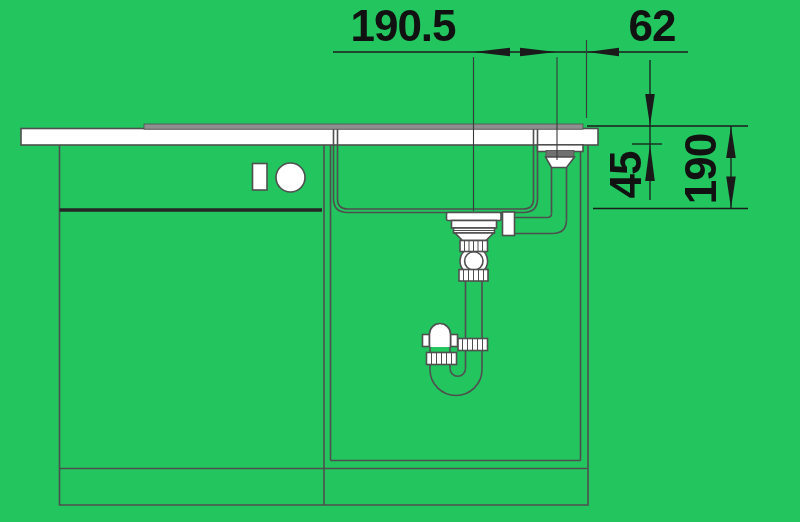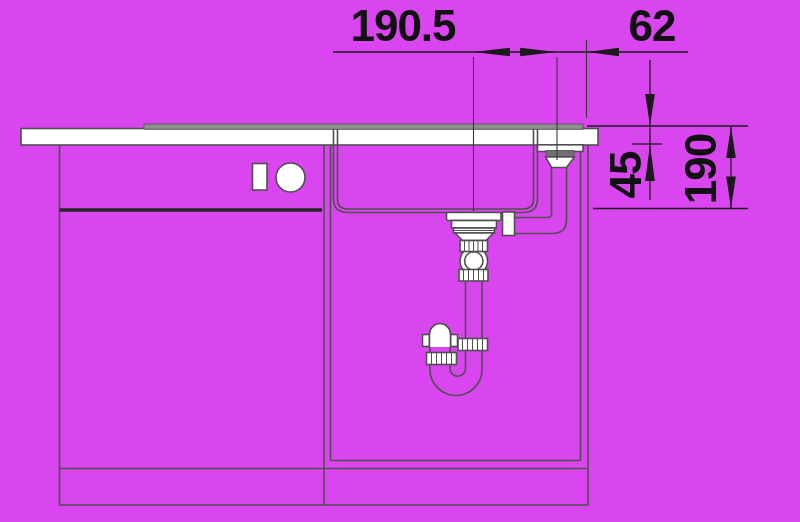--- a/index.html
+++ b/index.html
@@ -1,16 +1,16 @@
 <!DOCTYPE html>
 <html><head>
 <meta charset="utf-8">
 <style>
   html,body{margin:0;padding:0;background:#ffffff;}
-  .stage{position:relative;width:800px;height:522px;background:#d946ef;overflow:hidden;}
+  .stage{position:relative;width:800px;height:522px;background:#22c55e;overflow:hidden;}
   svg{display:block;}
   .struct{stroke:#4f4f4f;stroke-width:1.6;fill:none;}
   .structfill{stroke:#4f4f4f;stroke-width:1.6;fill:#ffffff;}
   .thick{stroke:#262626;stroke-width:3.4;fill:none;}
   .dimline{stroke:#1c1c1c;stroke-width:1.3;fill:none;}
   .extline{stroke:#3a3a3a;stroke-width:1.1;fill:none;}
   .arrow{fill:#1a1a1a;stroke:none;}
   .dimtext{font-family:"Liberation Sans","DejaVu Sans",sans-serif;font-weight:bold;font-size:44px;fill:#111111;letter-spacing:-1px;}
   .tick{stroke:#4f4f4f;stroke-width:1;fill:none;}
 </style>

